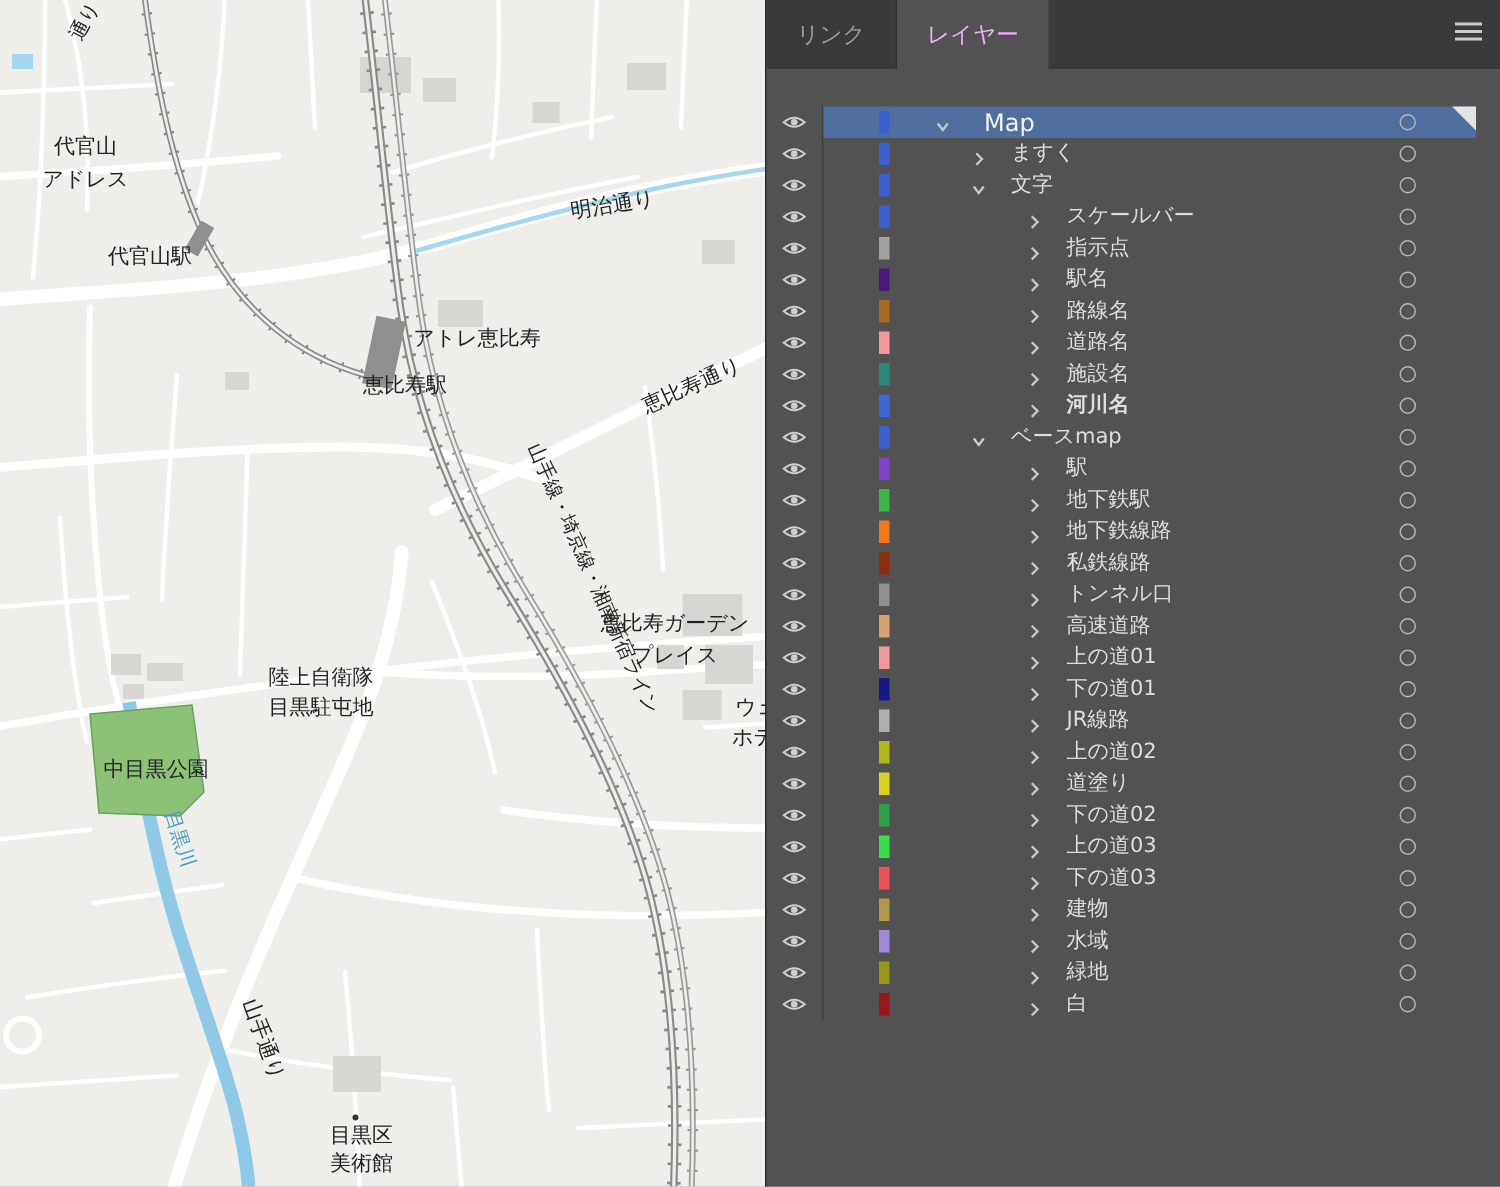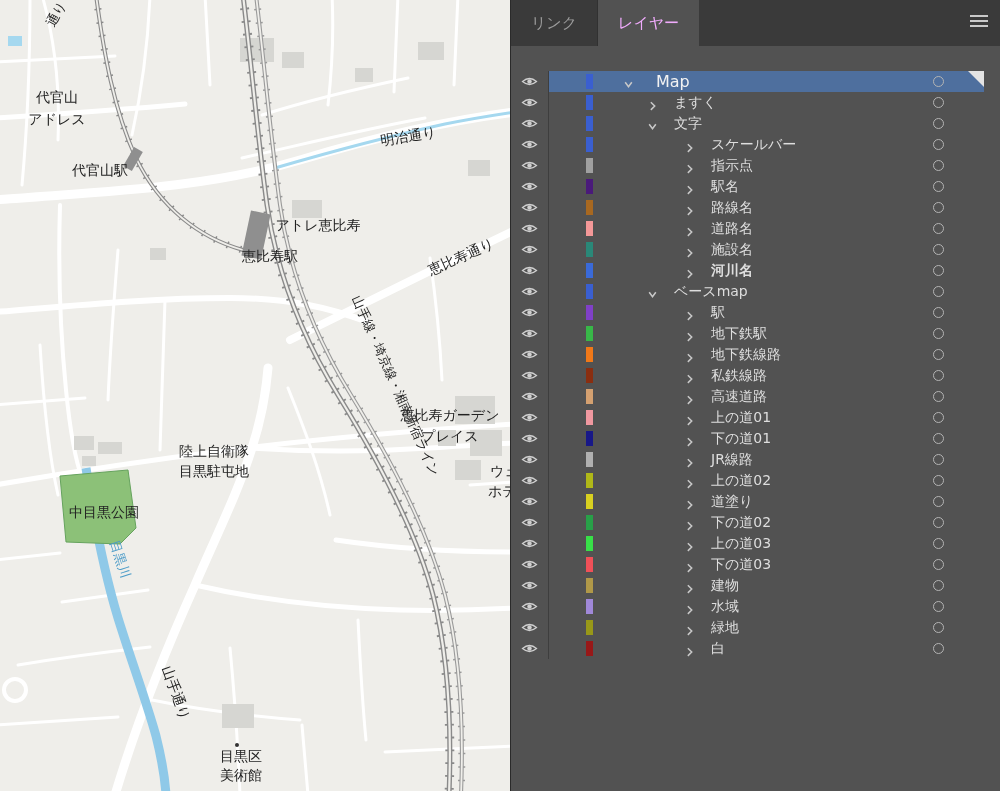--- a/index.html
+++ b/index.html
@@ -414,20 +414,36 @@
           </div>
         </div>
         <div class="layer-row">
           <div class="eye-cell">
             <svg width="17" height="11" viewBox="0 0 17 11">
               <path d="M1.5 5.5 Q8.5 -0.5 15.5 5.5 Q8.5 11.5 1.5 5.5 Z" fill="none" stroke="#cfcfcf" stroke-width="1.3"></path>
               <circle cx="8.5" cy="5.5" r="2.2" fill="#cfcfcf"></circle>
             </svg>
           </div>
           <div class="row-body">
+            <span class="swatch" style="background: rgb(144, 144, 144);"></span>
+            <span class="chevron" style="left: 135px;"><svg width="11" height="11" viewBox="0 0 10 10">
+                <polyline points="3.5,2 7,5.5 3.5,9" fill="none" stroke="#c8c8c8" stroke-width="1.4"></polyline>
+              </svg></span>
+            <span class="layer-name" style="left: 162px;">トンネル口</span>
+            <span class="target-circle"></span>
+          </div>
+        </div>
+        <div class="layer-row">
+          <div class="eye-cell">
+            <svg width="17" height="11" viewBox="0 0 17 11">
+              <path d="M1.5 5.5 Q8.5 -0.5 15.5 5.5 Q8.5 11.5 1.5 5.5 Z" fill="none" stroke="#cfcfcf" stroke-width="1.3"></path>
+              <circle cx="8.5" cy="5.5" r="2.2" fill="#cfcfcf"></circle>
+            </svg>
+          </div>
+          <div class="row-body">
             <span class="swatch" style="background: rgb(212, 160, 112);"></span>
             <span class="chevron" style="left: 135px;"><svg width="11" height="11" viewBox="0 0 10 10">
                 <polyline points="3.5,2 7,5.5 3.5,9" fill="none" stroke="#c8c8c8" stroke-width="1.4"></polyline>
               </svg></span>
             <span class="layer-name" style="left: 162px;">高速道路</span>
             <span class="target-circle"></span>
           </div>
         </div>
         <div class="layer-row">
           <div class="eye-cell">

